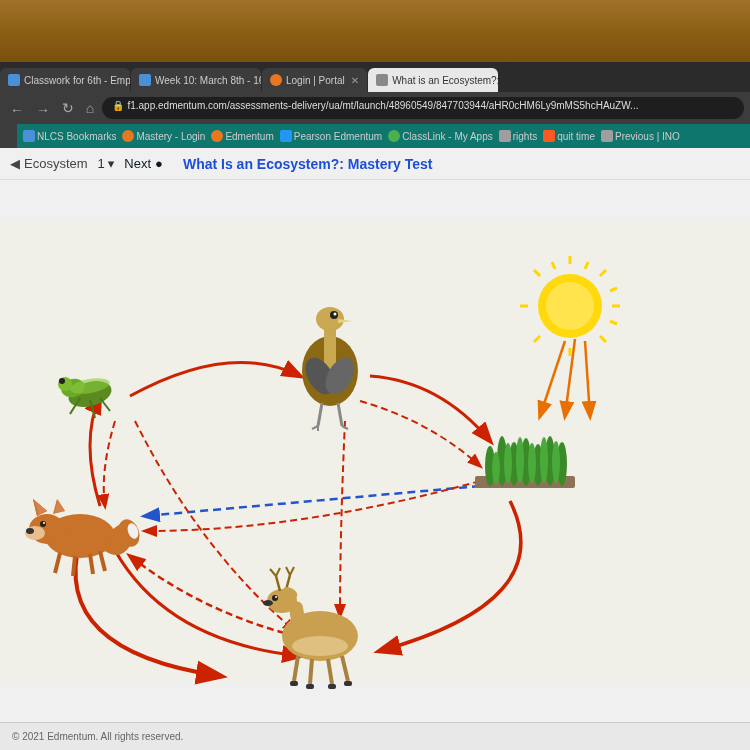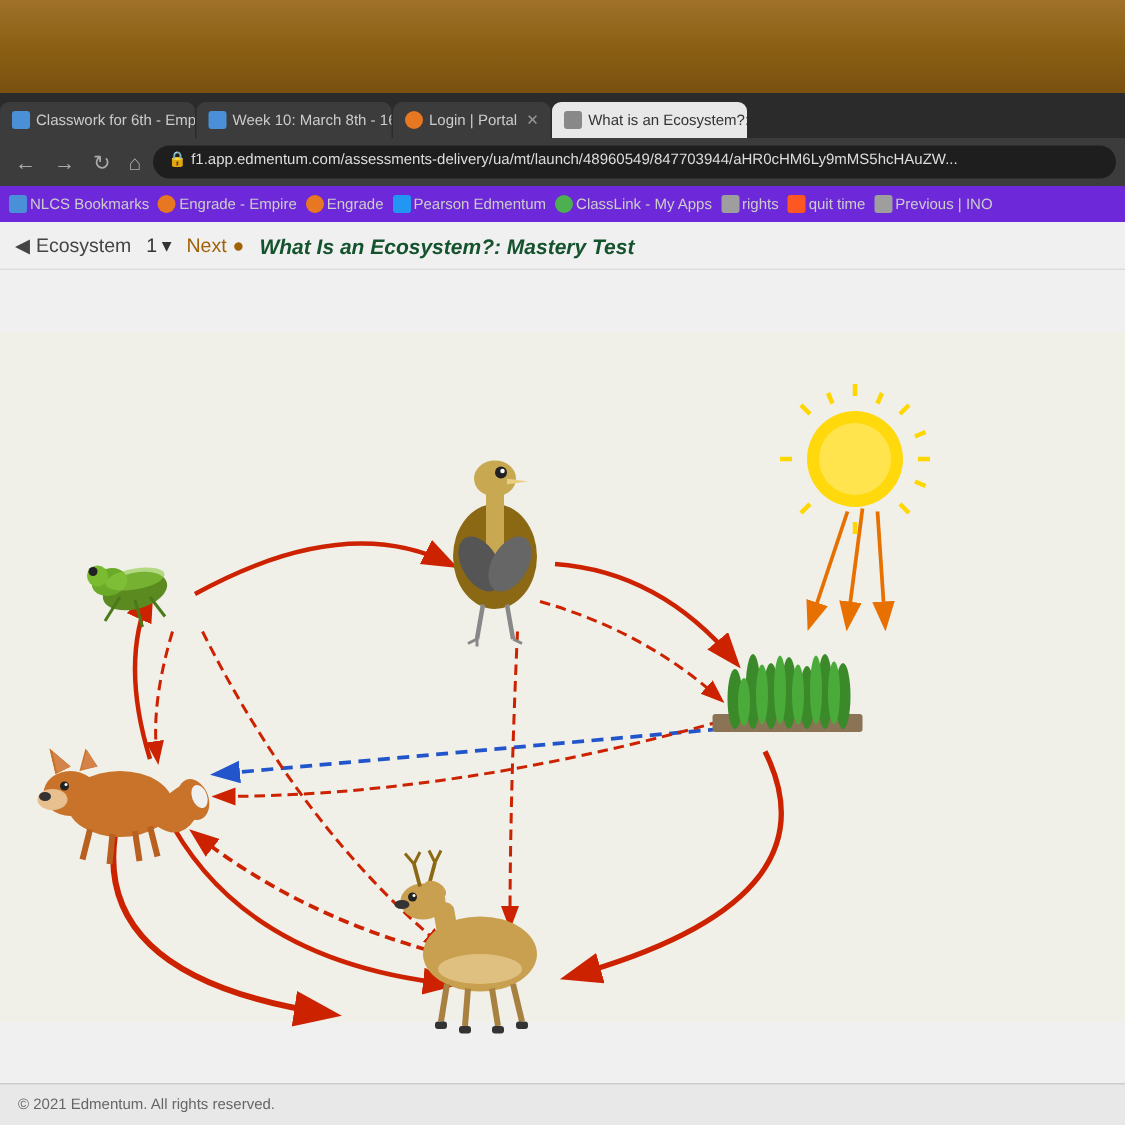--- a/index.html
+++ b/index.html
@@ -96,29 +96,30 @@
       font-size: 10px;
       padding: 3px 10px;
       height: 22px;
       overflow: hidden;
       text-overflow: ellipsis;
       white-space: nowrap;
     }
 
     
     .bookmarks-bar {
-      background: #6d28d9;
+      background: #0f766e;
       display: flex;
       align-items: center;
       padding: 2px 6px;
       height: 24px;
       gap: 6px;
       font-size: 10px;
       color: #ccc;
       overflow: hidden;
+      margin-left: 17px;
     }
 
     .bookmark-item {
       display: flex;
       align-items: center;
       gap: 2px;
       cursor: pointer;
       white-space: nowrap;
       color: #ccc;
       font-size: 10px;
@@ -156,29 +157,29 @@
       gap: 3px;
       font-size: 13px;
       color: #333;
     }
 
     .next-btn {
       display: flex;
       align-items: center;
       gap: 4px;
       font-size: 13px;
-      color: #a16207;
+      color: #0f172a;
       cursor: pointer;
     }
 
     .page-title {
       font-size: 14px;
       font-weight: bold;
-      color: #14532d;
-      font-style: italic;
+      color: #1d4ed8;
+      margin-left: 10px;
     }
 
     
     .content-area {
       background: #f5f5f5;
       width: 750px;
       height: calc(750px - 62px - 30px - 32px - 24px - 32px - 28px);
       position: relative;
       overflow: hidden;
     }
@@ -251,25 +252,25 @@
     </div>
   </div>
 
   <div class="bookmarks-bar">
     <div class="bookmark-item">
       <div class="bookmark-icon" style="background:#4a90d9; border-radius:2px;"></div>
       <span>NLCS Bookmarks</span>
     </div>
     <div class="bookmark-item">
       <div class="bookmark-icon" style="background:#e87722; border-radius:50%;"></div>
-      <span>Engrade - Empire</span>
+      <span>Mastery - Login</span>
     </div>
     <div class="bookmark-item">
       <div class="bookmark-icon" style="background:#e87722; border-radius:50%;"></div>
-      <span>Engrade</span>
+      <span>Edmentum</span>
     </div>
     <div class="bookmark-item">
       <div class="bookmark-icon" style="background:#2196F3; border-radius:2px;"></div>
       <span>Pearson Edmentum</span>
     </div>
     <div class="bookmark-item">
       <div class="bookmark-icon" style="background:#4CAF50; border-radius:50%;"></div>
       <span>ClassLink - My Apps</span>
     </div>
     <div class="bookmark-item">

